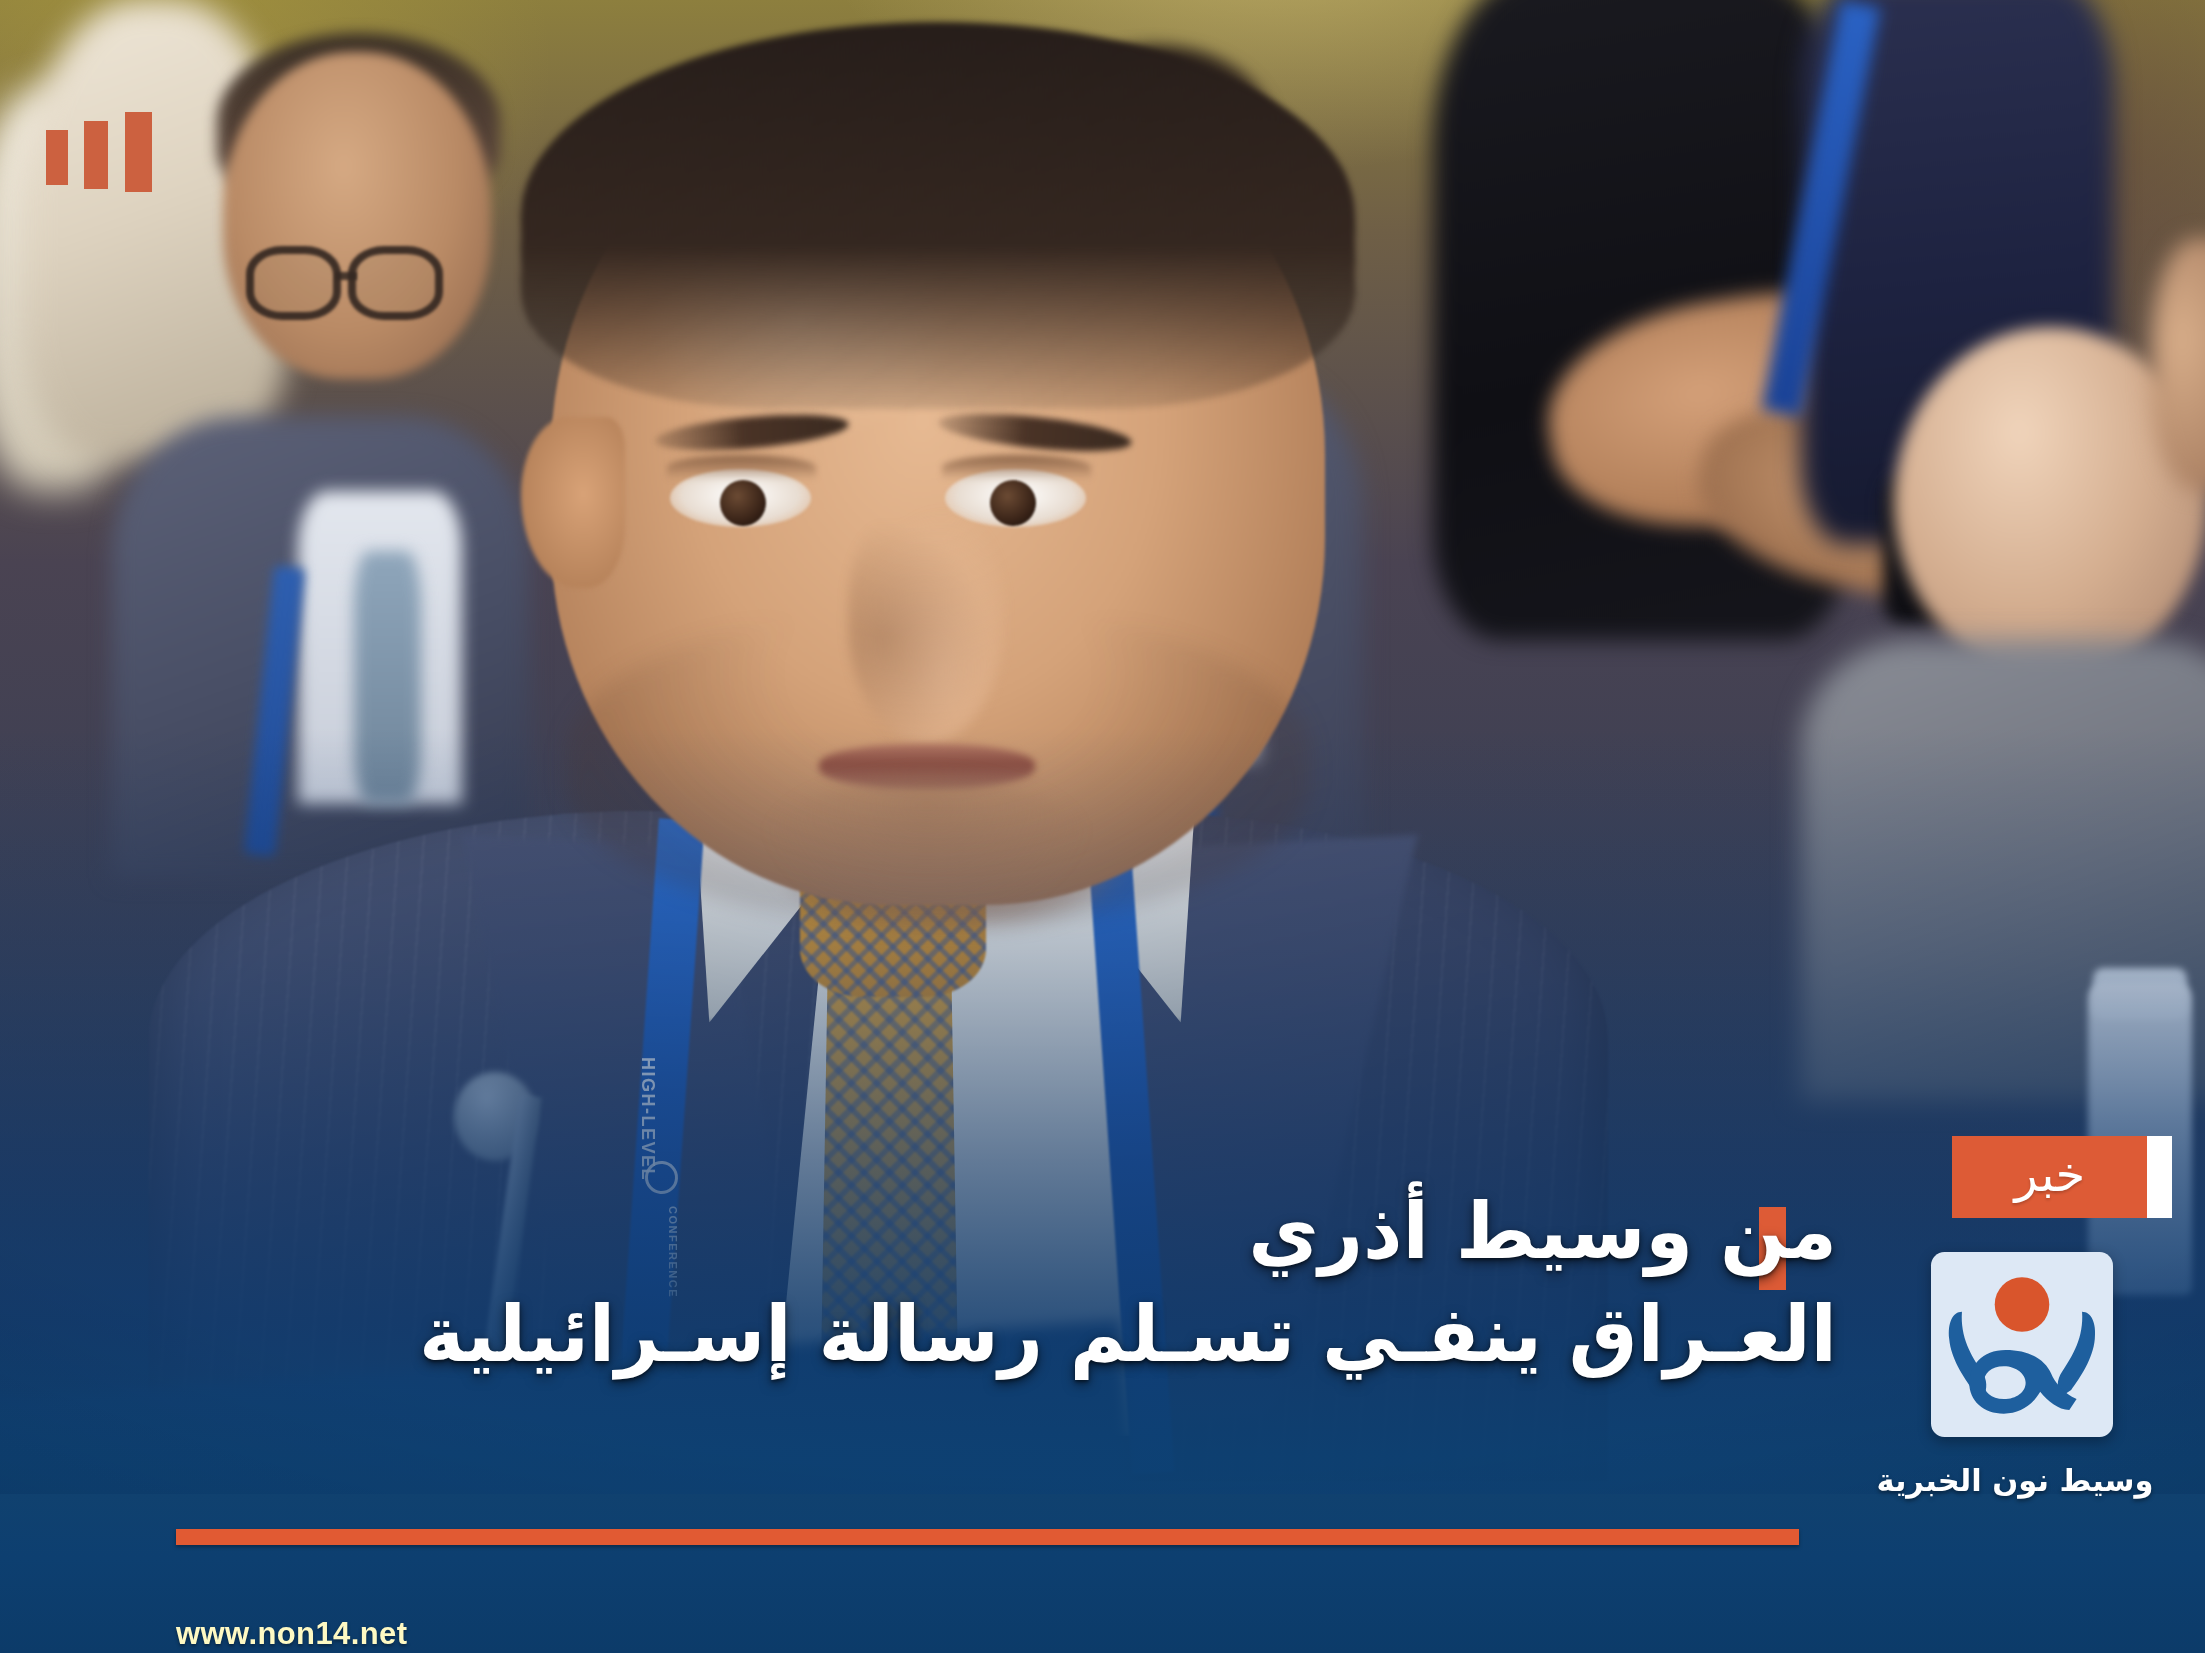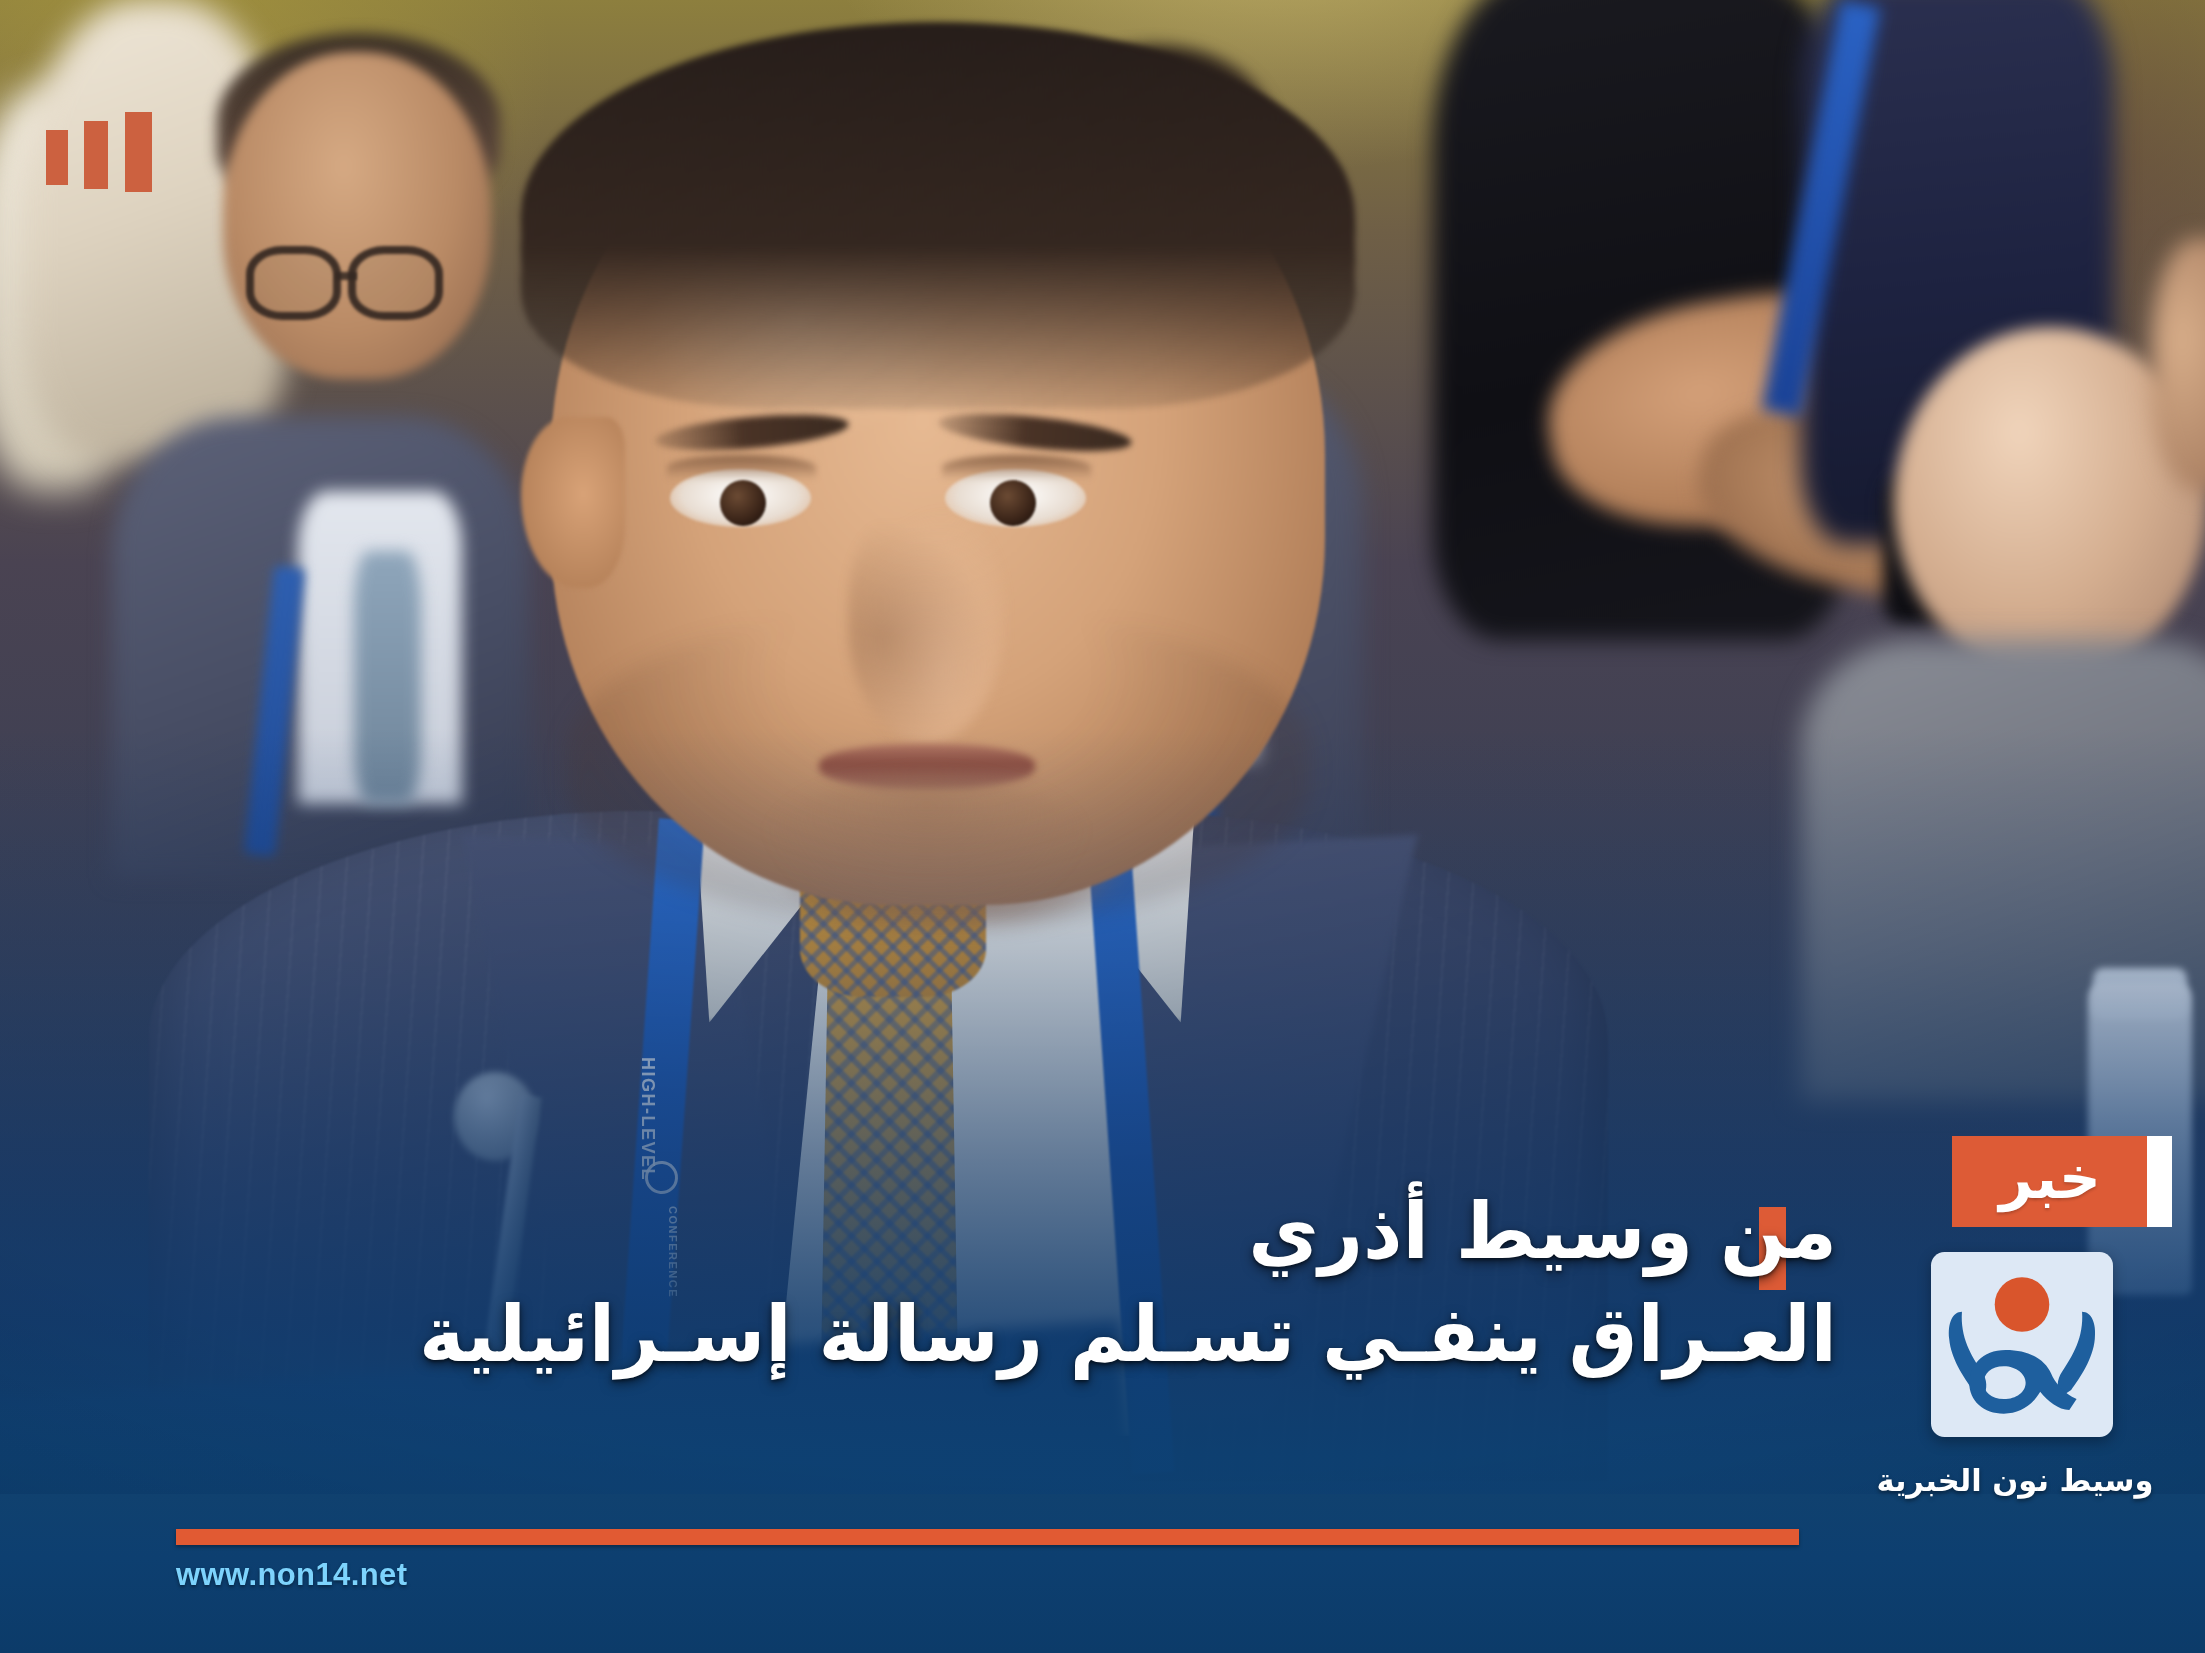--- a/index.html
+++ b/index.html
@@ -395,22 +395,22 @@
 
   .tick {
     position:absolute; right:419px; top:1207px;
     width:27px; height:83px; background:#dd5b36;
   }
 
   
   .badge-wrap { position:absolute; right:33px; top:1136px; display:flex; align-items:stretch; }
   .badge {
     background:#dd5b36; color:#fff;
-    font-family:"DejaVu Sans", sans-serif; font-weight:700;
-    font-size:58px; line-height:1;
+    font-family:"DejaVu Sans", sans-serif; font-weight:400;
+    font-size:48px; line-height:1;
     padding:13.4px 46px 19.4px 46px;
     display:flex; align-items:center; justify-content:center;
     min-width:195px; min-height:82px;
     text-shadow:0 1.5px 3px rgba(0,0,0,.2);
   }
   .badge-tab { width:24.6px; background:#ffffff; }
 
   
   .logo-box {
     position:absolute; right:92px; top:1252px;
@@ -428,22 +428,22 @@
     text-shadow:0 1.5px 4.5px rgba(0,0,0,.45);
   }
 
   
   .rule {
     position:absolute; left:176px; top:1529px;
     width:1623px; height:15.6px; background:#e15a33;
     box-shadow:0 1.5px 3.7px rgba(0,0,0,.35);
   }
   .url {
-    position:absolute; left:176px; top:1557px;
-    color:#7dd3fc; font-family:"Liberation Sans", sans-serif;
+    position:absolute; left:176px; top:1616px;
+    color:#fef9c3; font-family:"Liberation Sans", sans-serif;
     font-weight:700; font-size:31px; letter-spacing:0.4px;
     text-shadow:0 1.5px 3.7px rgba(0,0,0,.4);
   }
 </style>
 </head>
 <body>
 
 <div id="card">
 
   <div class="photo">

